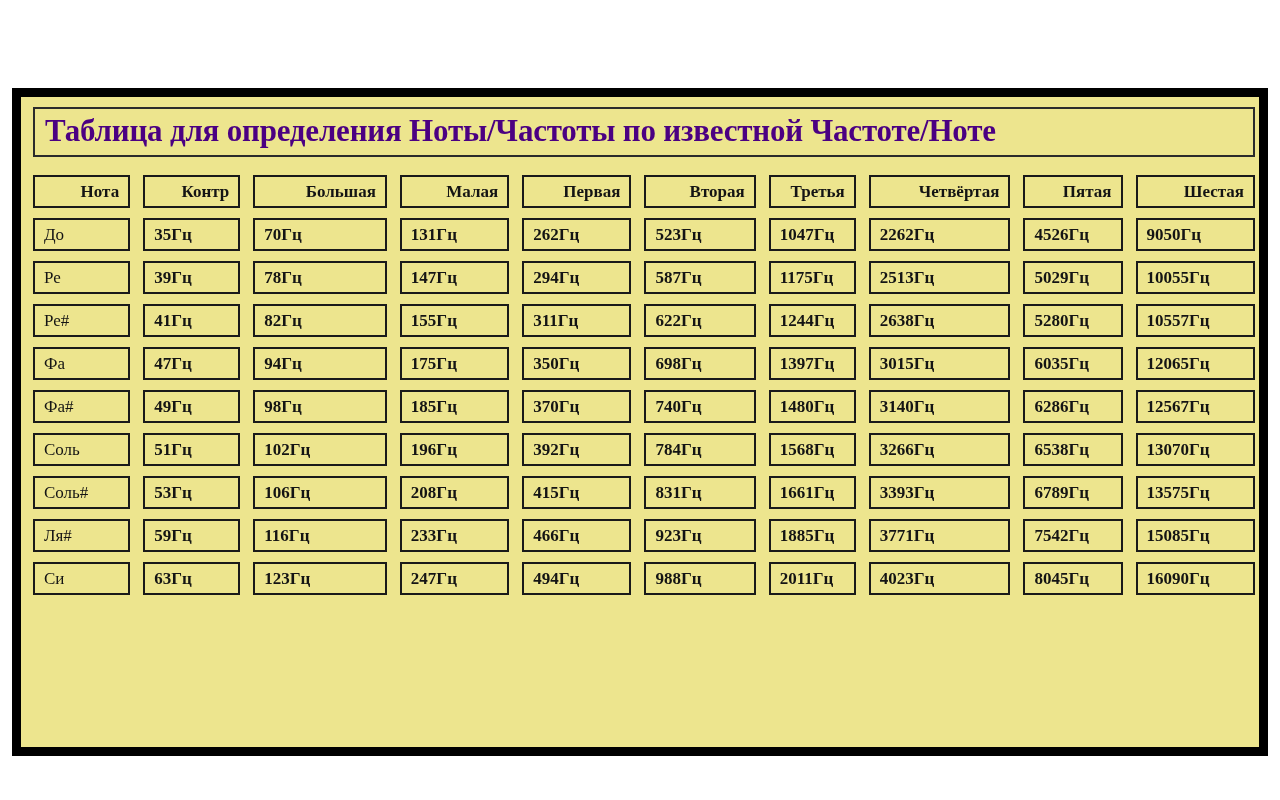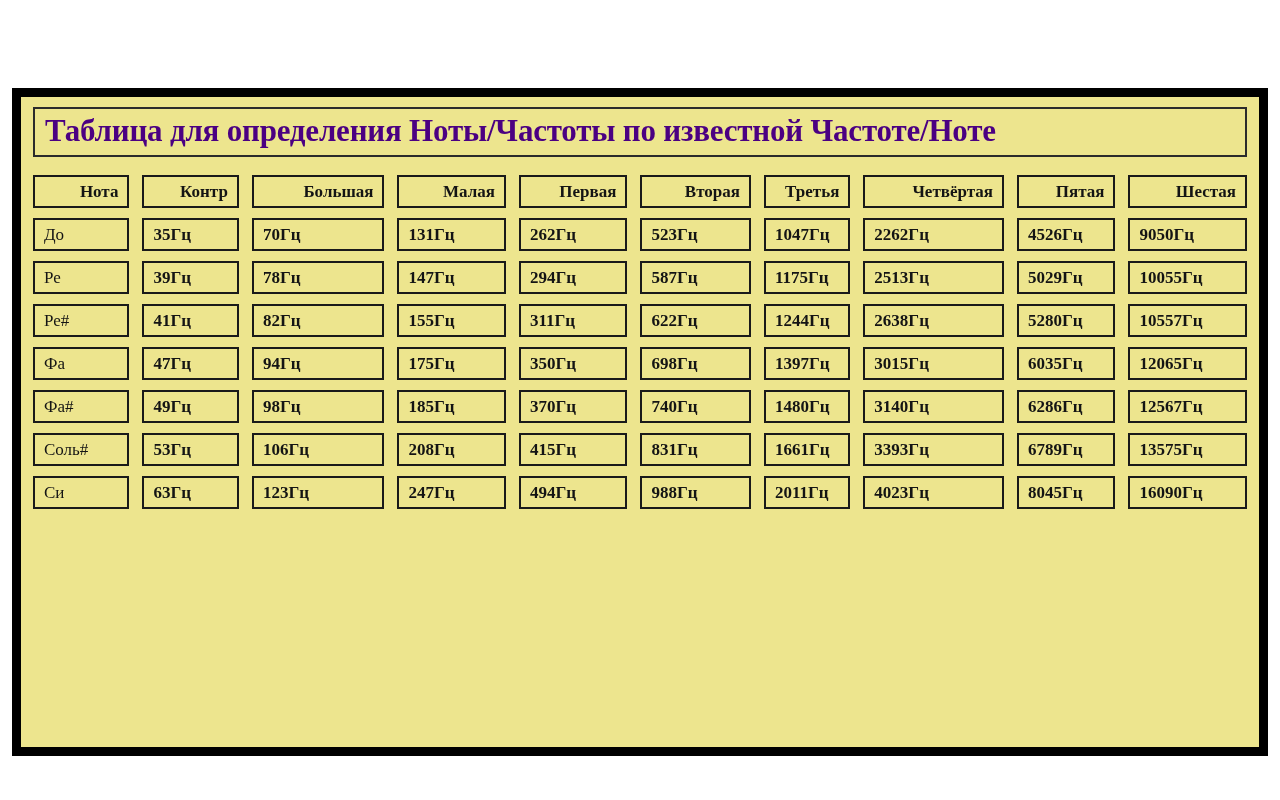--- a/index.html
+++ b/index.html
@@ -22,21 +22,21 @@
   
   .frame {
     position: absolute;
     left: 12px;
     top: 88px;
     width: 1256px;
     height: 668px;
     box-sizing: border-box;
     border: 9px solid #000000;
     background: #EDE58E;
-    padding: 10px 12px 12px 12px;
+    padding: 10px 4px 12px 12px;
   }
 
   .title-box {
     box-sizing: border-box;
     width: 100%;
     border: 2px solid #2b2b2b;
     background: #EDE58E;
     padding: 4px 10px 6px 10px;
     margin-bottom: 12px;
   }
@@ -190,32 +190,56 @@
             <td class="freq">98Гц</td>
             <td class="freq">185Гц</td>
             <td class="freq">370Гц</td>
             <td class="freq">740Гц</td>
             <td class="freq">1480Гц</td>
             <td class="freq">3140Гц</td>
             <td class="freq">6286Гц</td>
             <td class="freq">12567Гц</td>
           </tr>
           <tr>
+            <td class="note">Соль</td>
+            <td class="freq">51Гц</td>
+            <td class="freq">102Гц</td>
+            <td class="freq">196Гц</td>
+            <td class="freq">392Гц</td>
+            <td class="freq">784Гц</td>
+            <td class="freq">1568Гц</td>
+            <td class="freq">3266Гц</td>
+            <td class="freq">6538Гц</td>
+            <td class="freq">13070Гц</td>
+          </tr>
+          <tr>
             <td class="note">Соль#</td>
             <td class="freq">53Гц</td>
             <td class="freq">106Гц</td>
             <td class="freq">208Гц</td>
             <td class="freq">415Гц</td>
             <td class="freq">831Гц</td>
             <td class="freq">1661Гц</td>
             <td class="freq">3393Гц</td>
             <td class="freq">6789Гц</td>
             <td class="freq">13575Гц</td>
           </tr>
           <tr>
+            <td class="note">Ля#</td>
+            <td class="freq">59Гц</td>
+            <td class="freq">116Гц</td>
+            <td class="freq">233Гц</td>
+            <td class="freq">466Гц</td>
+            <td class="freq">923Гц</td>
+            <td class="freq">1885Гц</td>
+            <td class="freq">3771Гц</td>
+            <td class="freq">7542Гц</td>
+            <td class="freq">15085Гц</td>
+          </tr>
+          <tr>
             <td class="note">Си</td>
             <td class="freq">63Гц</td>
             <td class="freq">123Гц</td>
             <td class="freq">247Гц</td>
             <td class="freq">494Гц</td>
             <td class="freq">988Гц</td>
             <td class="freq">2011Гц</td>
             <td class="freq">4023Гц</td>
             <td class="freq">8045Гц</td>
             <td class="freq">16090Гц</td>

